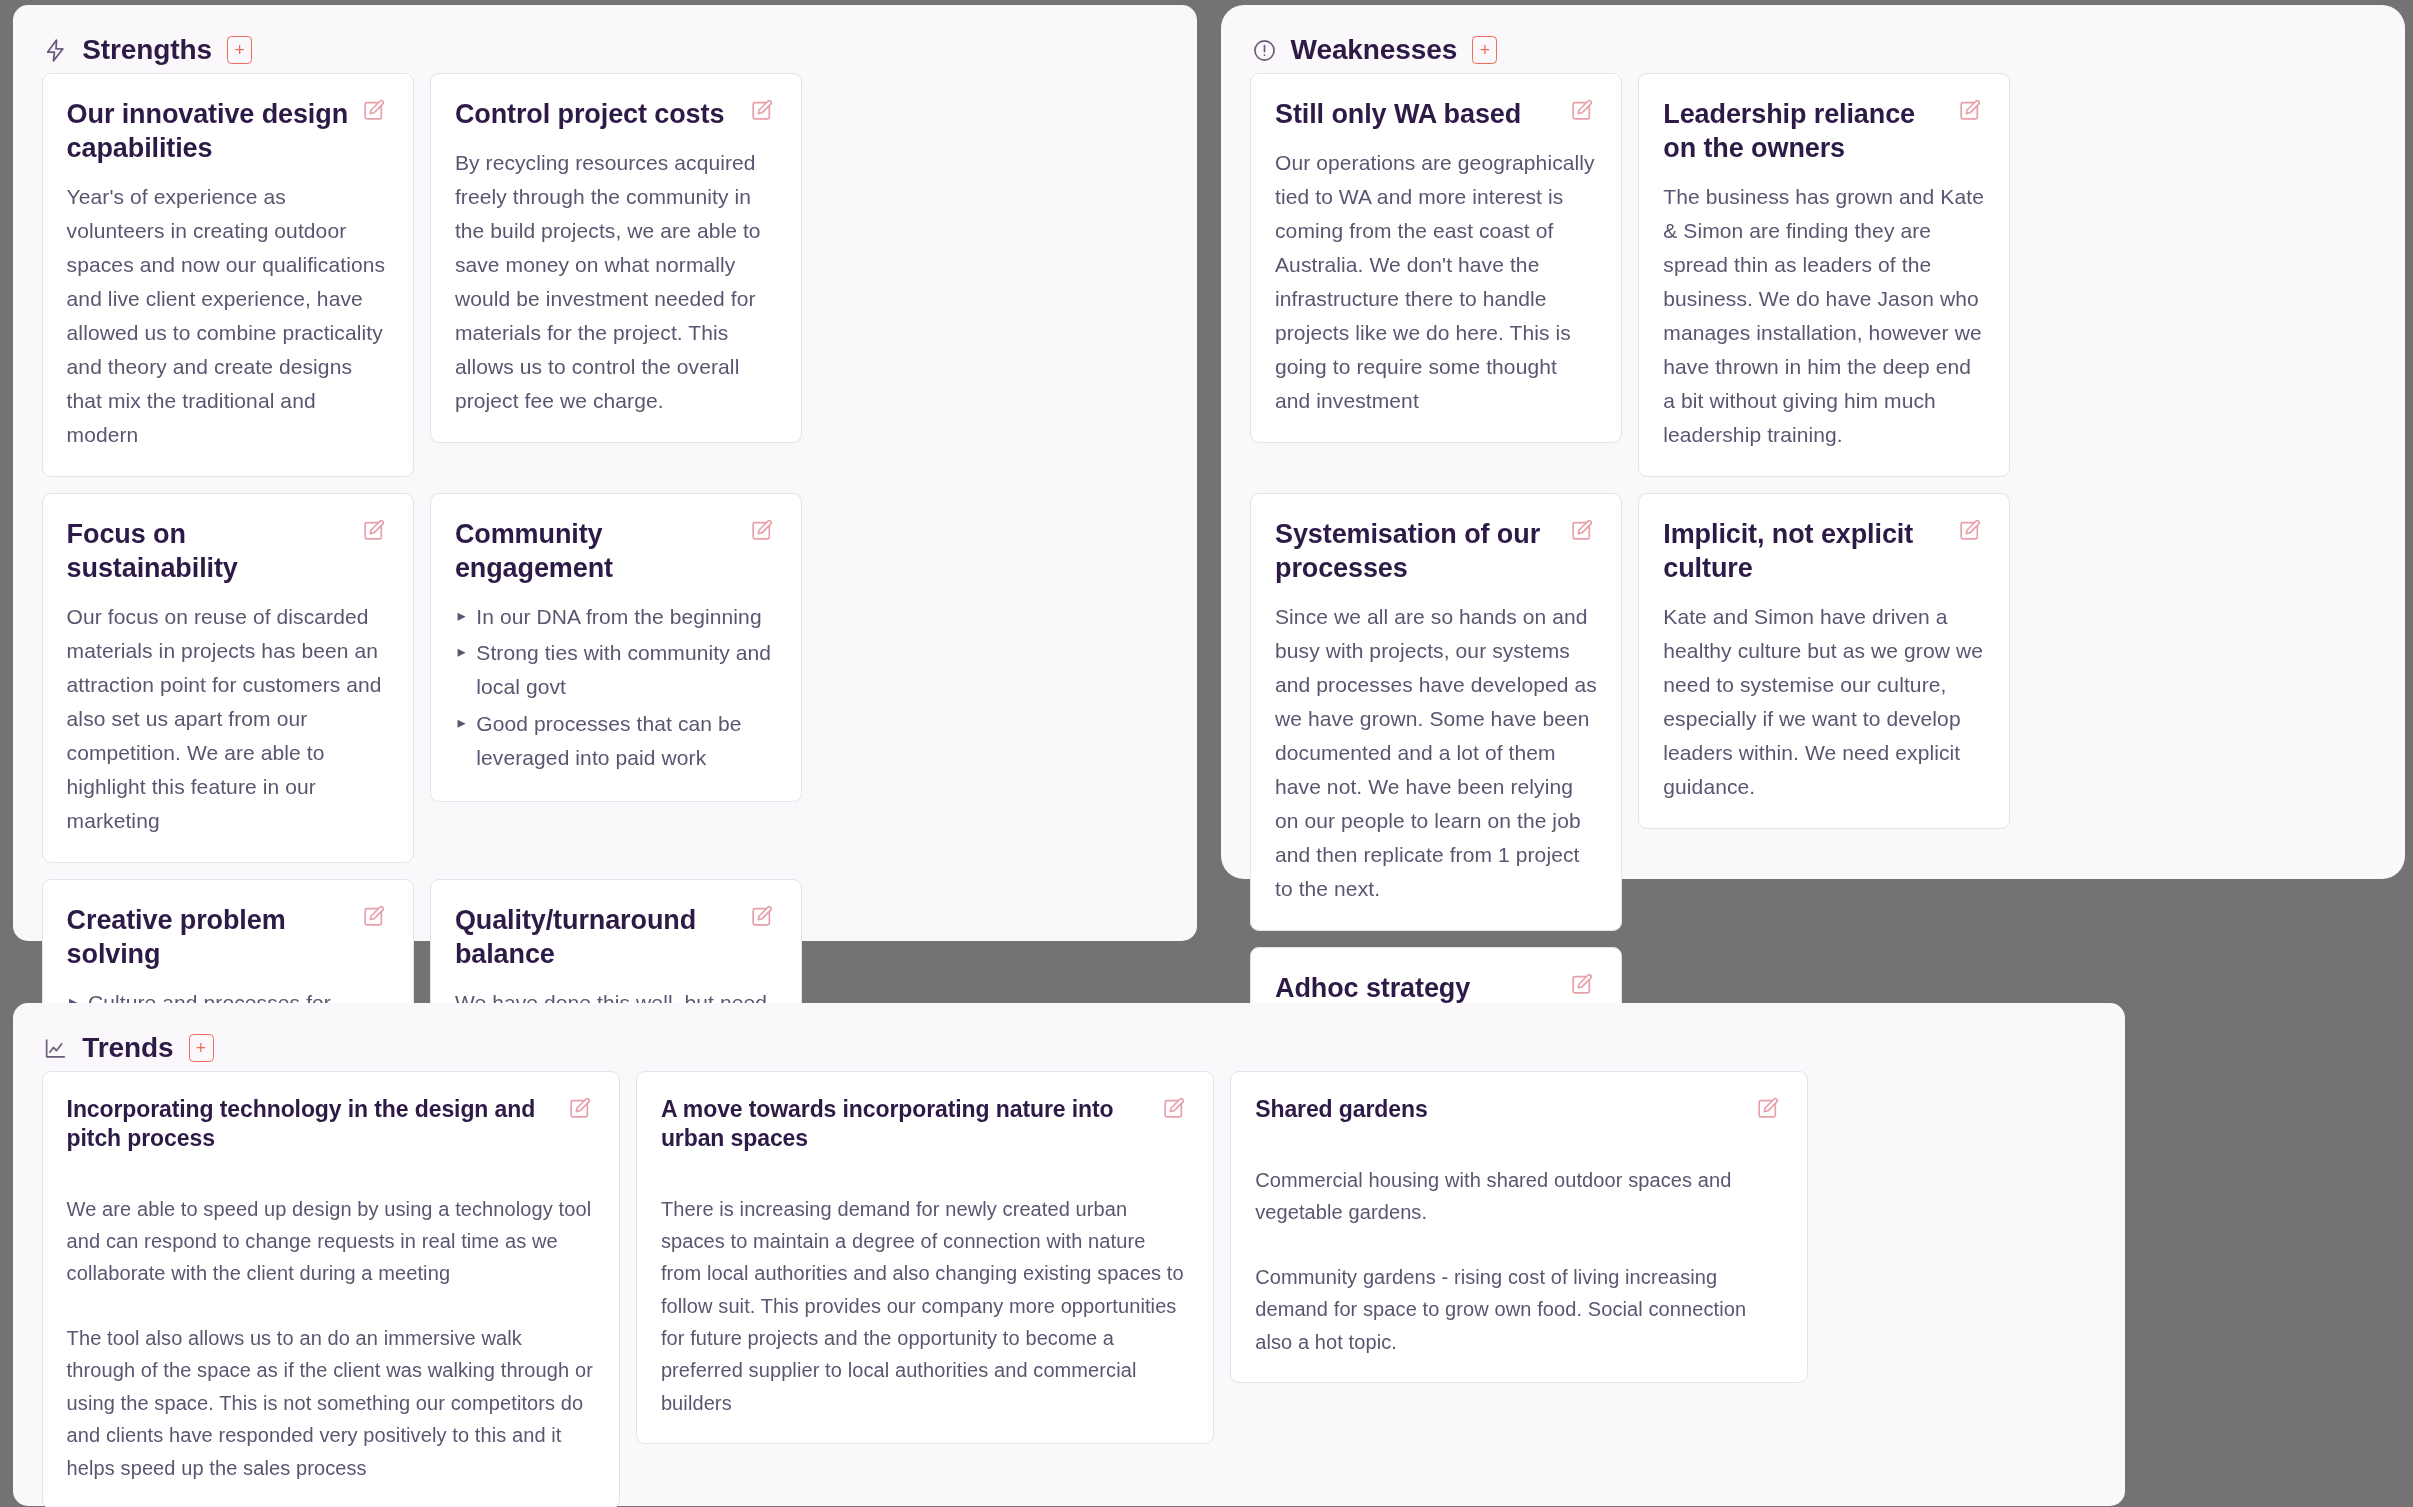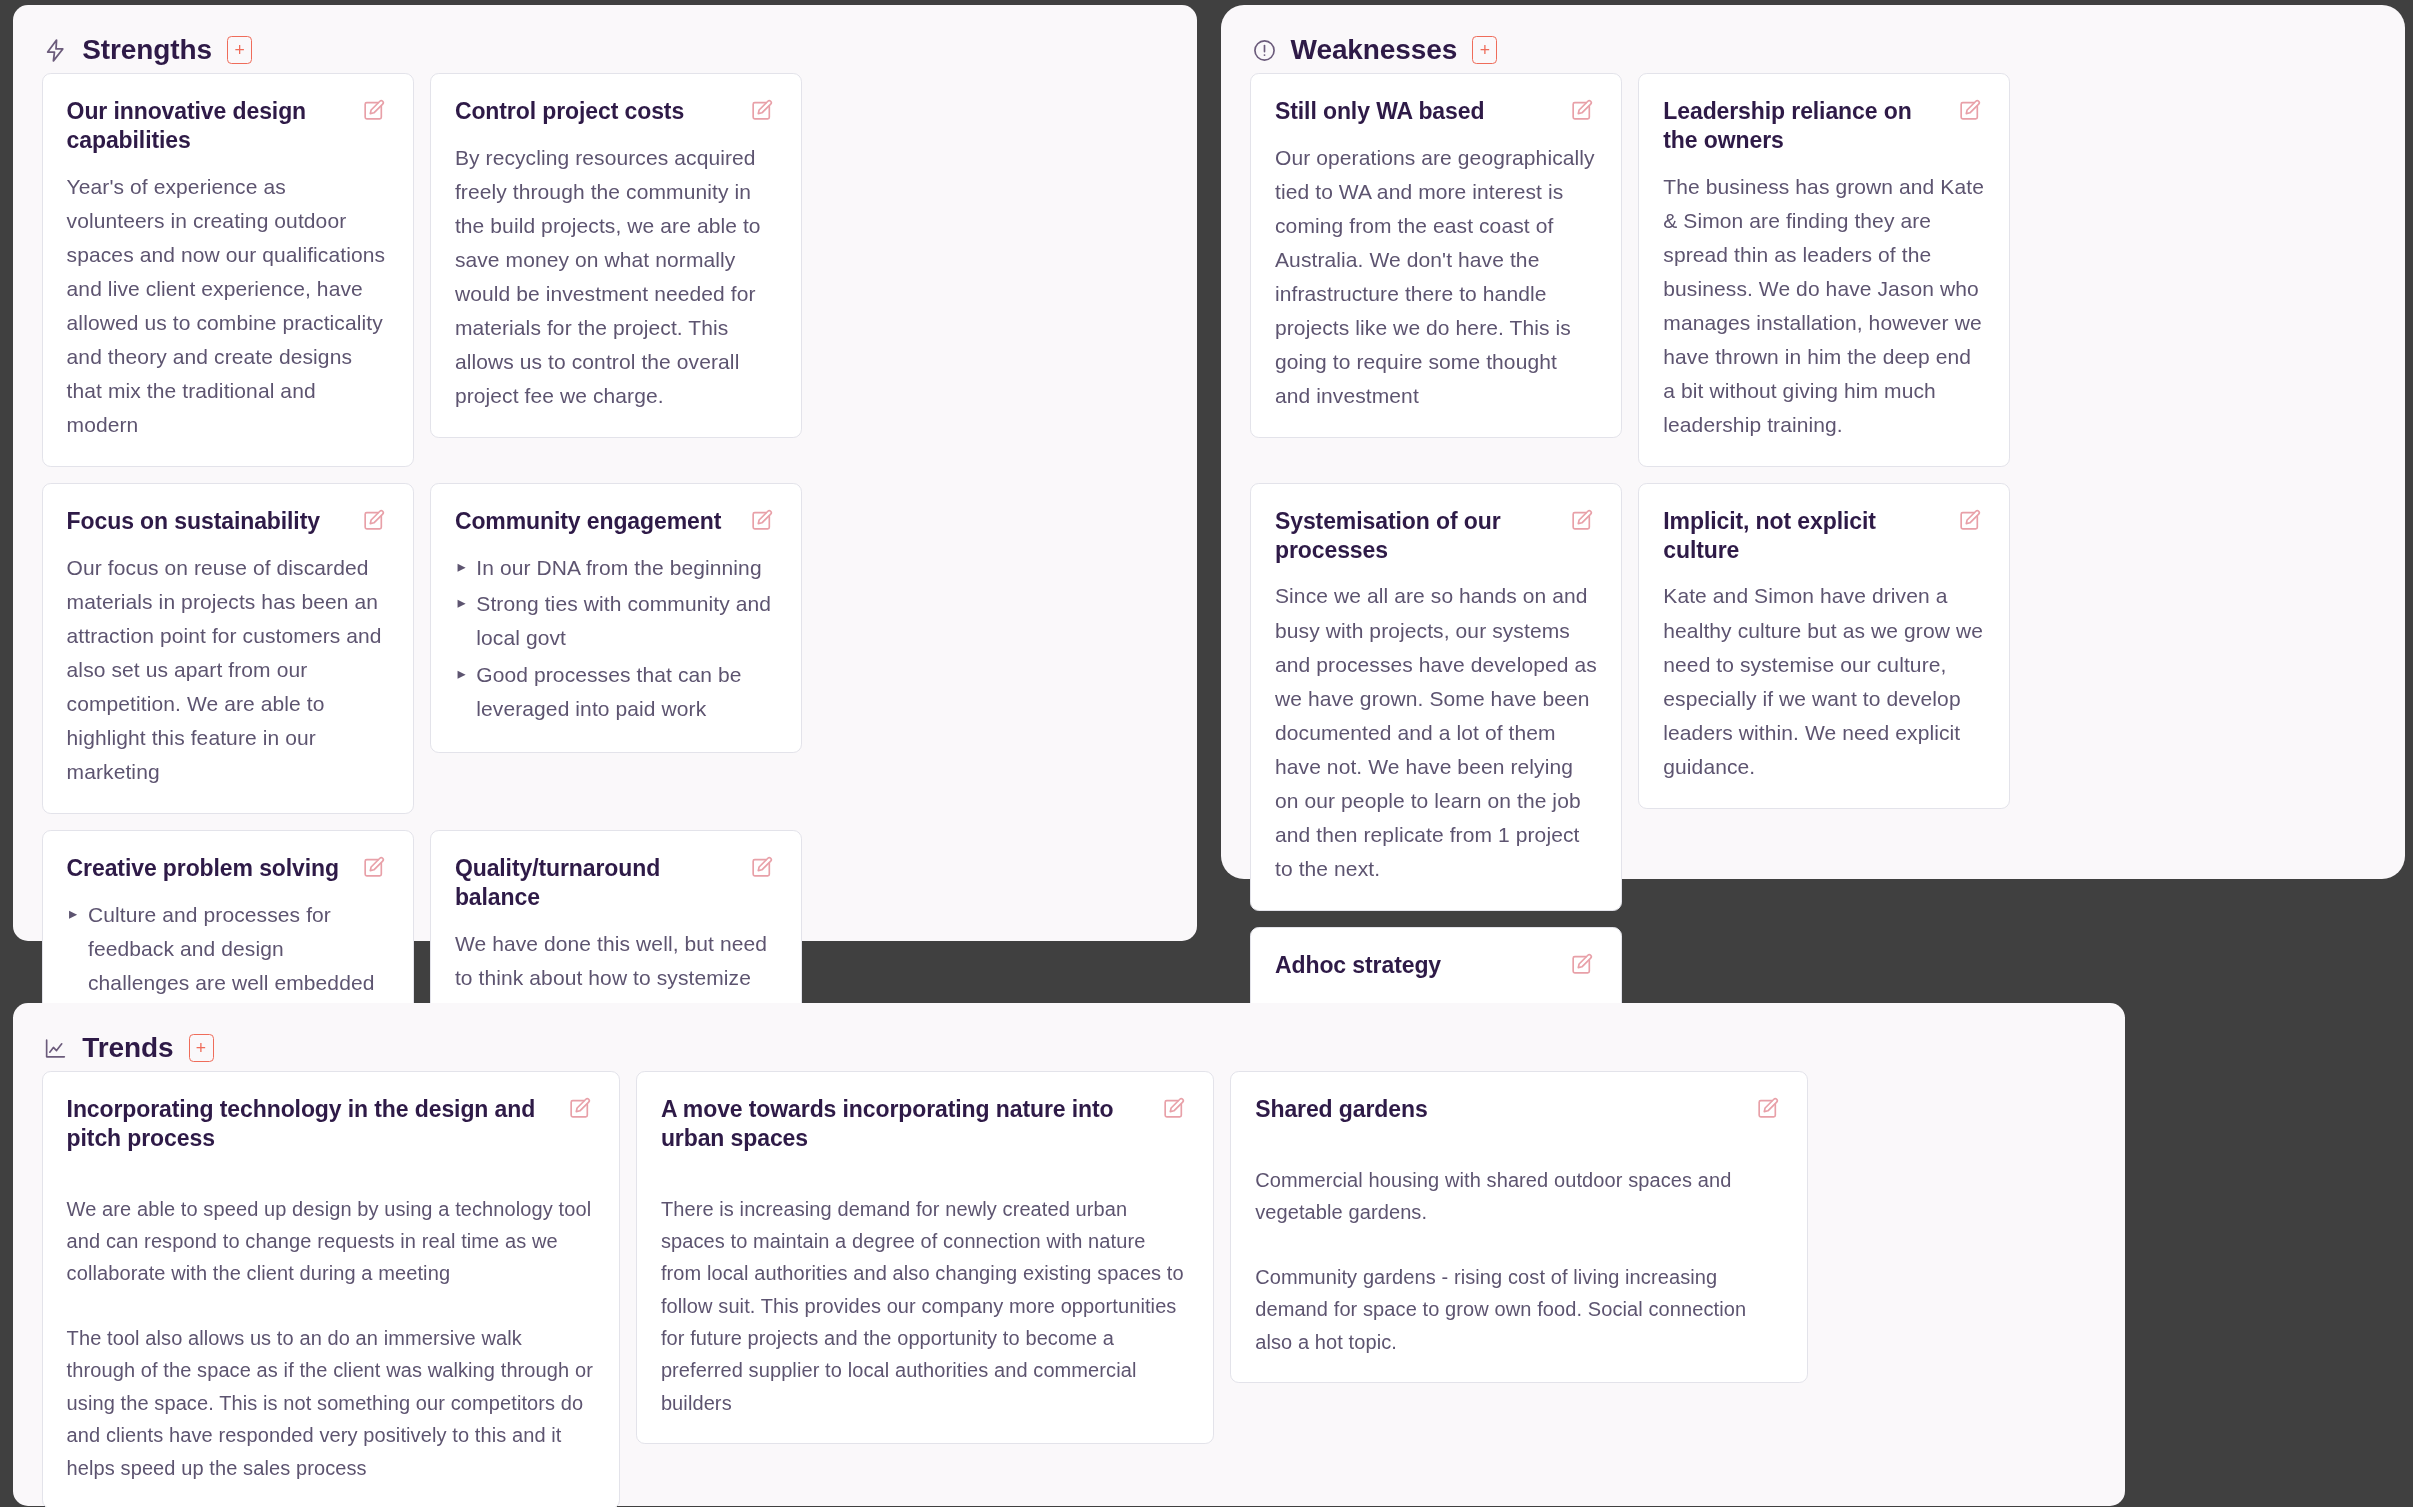--- a/index.html
+++ b/index.html
@@ -9,21 +9,21 @@
     height: 1508px;
     background: #ece7ed;
     font-family: "Liberation Sans", sans-serif;
     -webkit-font-smoothing: antialiased;
   }
 
   .app {
     width: 2413px;
     height: 1508px;
     position: relative;
-    background: #404040;
+    background: #737373;
     overflow: hidden;
   }
 
   
   .panel {
     position: absolute;
     background: #faf8fa;
     border-radius: 15px;
   }
 
@@ -95,21 +95,21 @@
   }
 
   .card-head {
     display: flex;
     align-items: flex-start;
     justify-content: space-between;
     gap: 10px;
   }
 
   .card-title {
-    font-size: 23px;
+    font-size: 27px;
     font-weight: 600;
     color: #2e1a47;
     line-height: 1.26;
     letter-spacing: -0.1px;
     flex: 1 1 auto;
   }
 
   .edit-icon {
     width: 28px;
     height: 28px;

